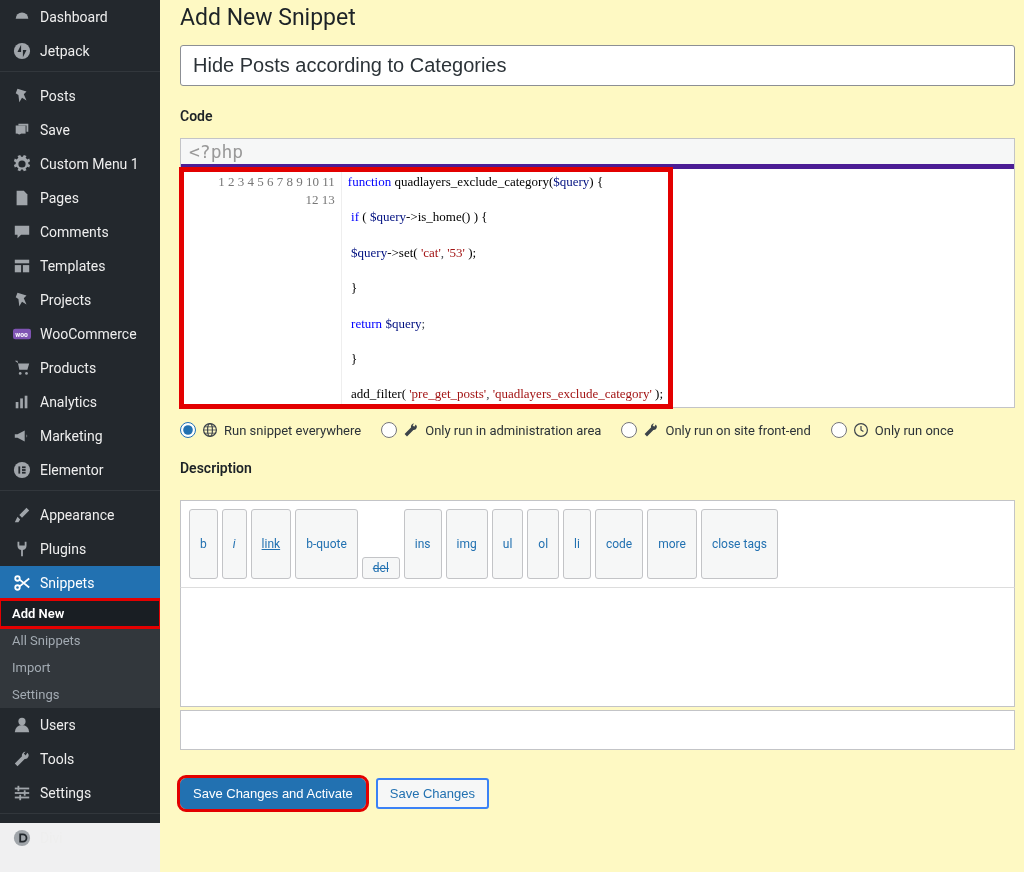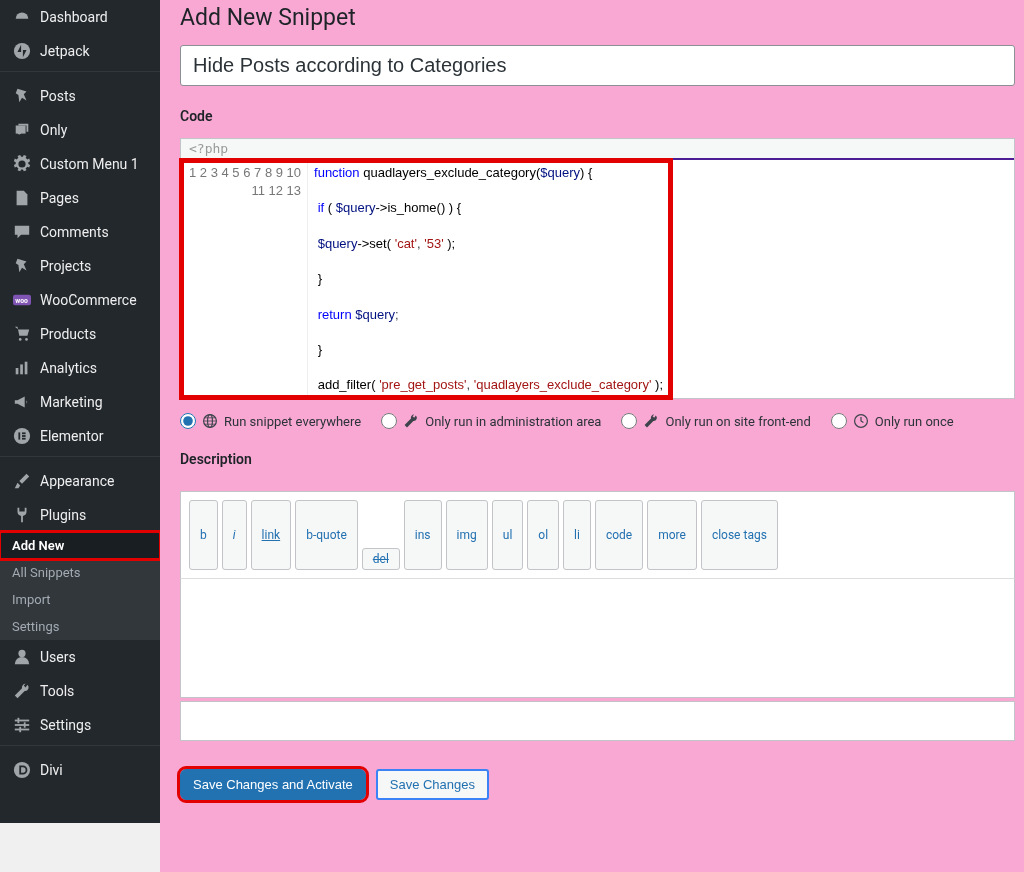--- a/index.html
+++ b/index.html
@@ -12,29 +12,29 @@
   .menu-item .mi-icon svg { width:18px; height:18px; fill: currentColor; }
   .menu-item.active { background: #2271b1; color: #fff; }
   .menu-item.active .mi-icon { color: #fff; }
   .menu-sep { height: 5px; background: transparent; margin: 3px 0; border-top: 1px solid #32373c;}
   .submenu { background: #32373c; }
   .submenu-item { padding: 6px 12px; font-size: 13px; color: #a2aab2; cursor:pointer; }
   .submenu-item.current { color: #fff; font-weight: 600; background: #191e23; }
   .submenu-item.highlight-red { outline: 3px solid #e30000; outline-offset: -1px; }
 
   
-  .main { position:absolute; left:160px; top:0; right:0; height:872px; padding: 0 9px 20px 20px; background: #f9a8d4; overflow:hidden; }
+  .main { position:absolute; left:160px; top:0; right:0; height:872px; padding: 0 9px 20px 20px; background: #fef9c3; overflow:hidden; }
   h1.page-title { font-size: 23px; font-weight: 400; color: #1d2327; margin: 4px 0 14px 0; }
   .title-input { width: 100%; font-size: 20px; padding: 8px 12px; border: 1px solid #8c8f94; border-radius: 3px; background:#fff; color:#2c3338; }
 
   .section-label { font-size: 14px; font-weight:600; color:#1d2327; margin: 22px 0 14px 0; }
 
   .code-editor-wrap { border: 1px solid #c3c4c7; background:#fff; }
-  .php-tag { border-bottom: 2px solid #4c1d95; padding: 2px 8px; color: #999; font-family: Menlo, Consolas, monospace; font-size: 13px; background: #f6f7f7;}
-  .code-area { display:flex; font-family: Liberation Sans, sans-serif; font-size: 13px; line-height: 17.7px; }
+  .php-tag { border-bottom: 5px solid #4c1d95; padding: 2px 8px; color: #999; font-family: Menlo, Consolas, monospace; font-size: 18px; background: #f6f7f7;}
+  .code-area { display:flex; font-family: Liberation Serif, serif; font-size: 13px; line-height: 17.7px; margin-left: 16px; }
   .gutter { text-align:right; color:#777; padding: 2px 6px; user-select:none; background:#fff; border-right:1px solid #eee;}
   .code-body { padding: 2px 6px; white-space: pre; }
   .kw { color: #0000ff; }
   .fn { color: #000; }
   .var { color: #001080; }
   .str { color: #a31515; }
   .arrow { color: #000; }
   .paren { color:#000; }
   .red-box { outline: 5px solid #e30000; outline-offset: -3px; }
 
@@ -90,21 +90,21 @@
       <span>Posts</span>
     </div>
     <div class="menu-item">
       <span class="mi-icon">
         <svg viewBox="0 0 20 20">
           <path d="M3 5h11v9H3z"></path>
           <path d="M6 3h11v9h-2V5H6z"></path>
           <circle cx="7" cy="13" r="2"></circle>
         </svg>
       </span>
-      <span>Only</span>
+      <span>Save</span>
     </div>
     <div class="menu-item">
       <span class="mi-icon">
         <svg viewBox="0 0 20 20">
           <path d="M10 6a4 4 0 100 8 4 4 0 000-8zm7 4l2 1-1 3-2-1-2 2 1 2-3 1-1-2h-2l-1 2-3-1 1-2-2-2-2 1-1-3 2-1v-2l-2-1 1-3 2 1 2-2-1-2 3-1 1 2h2l1-2 3 1-1 2 2 2 2-1 1 3-2 1z"></path>
         </svg>
       </span>
       <span>Custom Menu 1</span>
     </div>
     <div class="menu-item">
@@ -115,20 +115,30 @@
       </span>
       <span>Pages</span>
     </div>
     <div class="menu-item">
       <span class="mi-icon">
         <svg viewBox="0 0 20 20">
           <path d="M2 3h16v10H9l-4 4v-4H2z"></path>
         </svg>
       </span>
       <span>Comments</span>
+    </div>
+    <div class="menu-item">
+      <span class="mi-icon">
+        <svg viewBox="0 0 20 20">
+          <rect x="2" y="3" width="16" height="4"></rect>
+          <rect x="2" y="9" width="7" height="8"></rect>
+          <rect x="11" y="9" width="7" height="8"></rect>
+        </svg>
+      </span>
+      <span>Templates</span>
     </div>
     <div class="menu-item">
       <span class="mi-icon">
         <svg viewBox="0 0 20 20">
           <path d="M5 2l10 3-3 3 3 7-5-3-3 5-1-8-3-2z"></path>
         </svg>
       </span>
       <span>Projects</span>
     </div>
     <div class="menu-item">
@@ -189,20 +199,30 @@
       </span>
       <span>Appearance</span>
     </div>
     <div class="menu-item">
       <span class="mi-icon">
         <svg viewBox="0 0 20 20">
           <path d="M7 2v4h6V2h2v4a5 5 0 01-4 5v7H9v-7a5 5 0 01-4-5V2z"></path>
         </svg>
       </span>
       <span>Plugins</span>
+    </div>
+    <div class="menu-item active">
+      <span class="mi-icon">
+        <svg viewBox="0 0 20 20">
+          <circle cx="5" cy="5" r="2.5" fill="none" stroke="currentColor" stroke-width="2"></circle>
+          <circle cx="5" cy="15" r="2.5" fill="none" stroke="currentColor" stroke-width="2"></circle>
+          <path d="M7 6l11 9M7 14l11-9" stroke="currentColor" stroke-width="2"></path>
+        </svg>
+      </span>
+      <span>Snippets</span>
     </div>
     <div class="submenu">
       <div class="submenu-item current highlight-red">Add New</div>
       <div class="submenu-item">All Snippets</div>
       <div class="submenu-item">Import</div>
       <div class="submenu-item">Settings</div>
     </div>
     <div class="menu-item">
       <span class="mi-icon">
         <svg viewBox="0 0 20 20">

